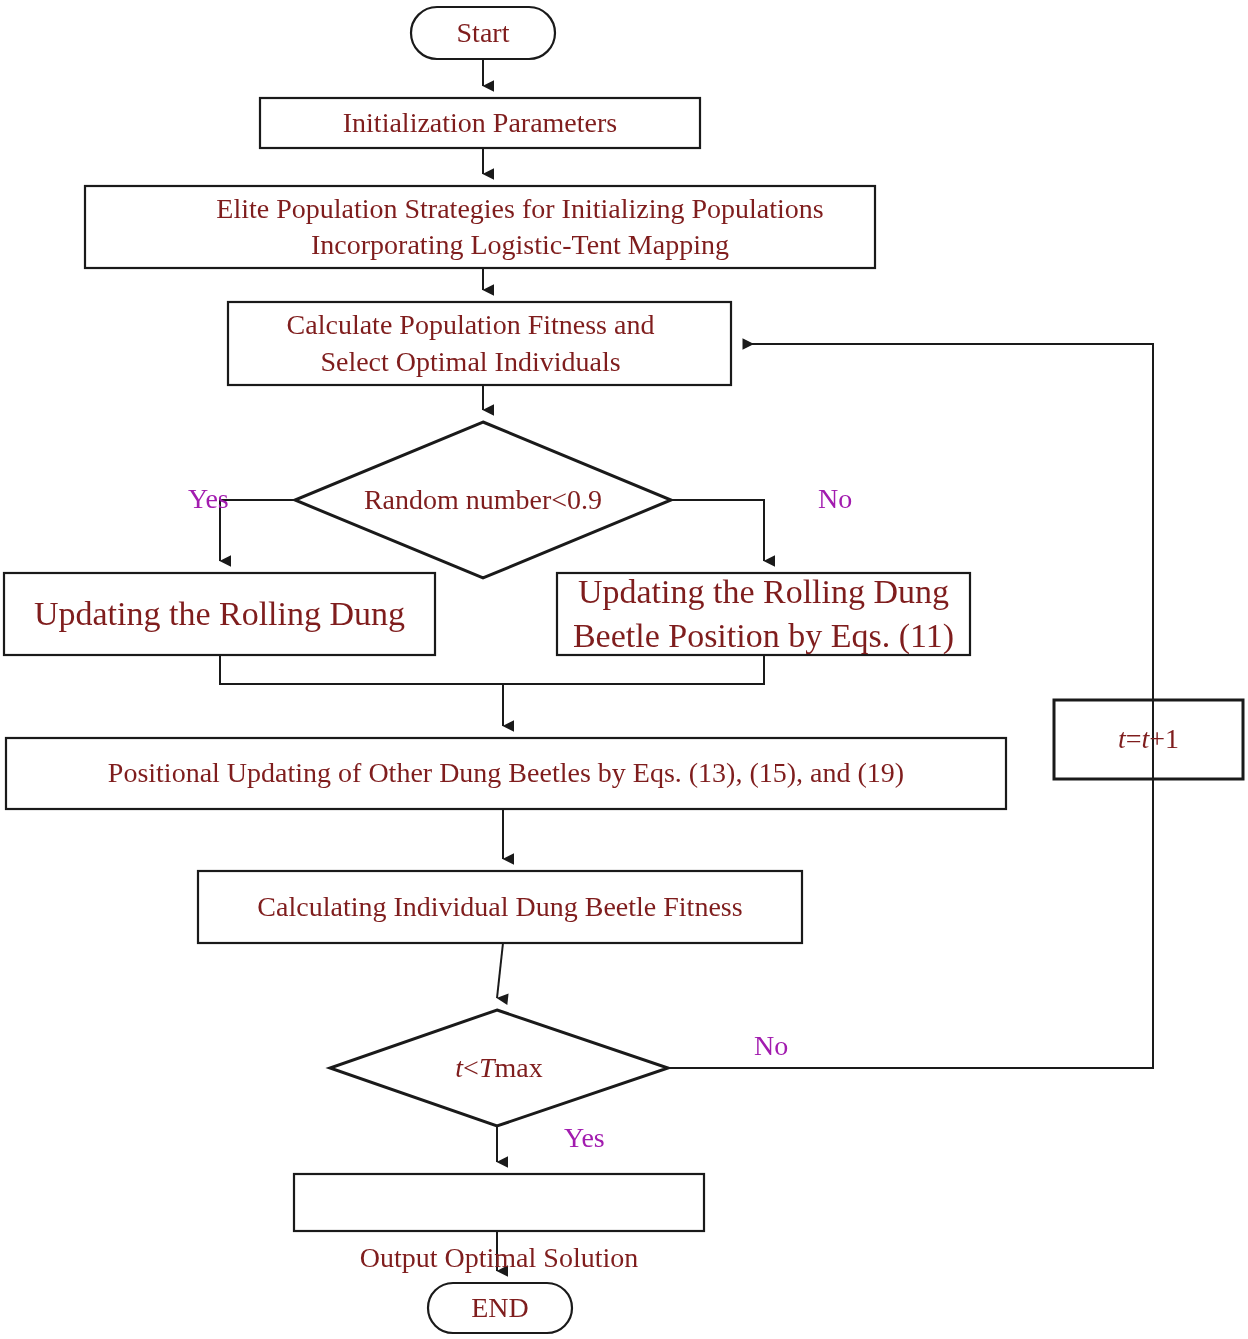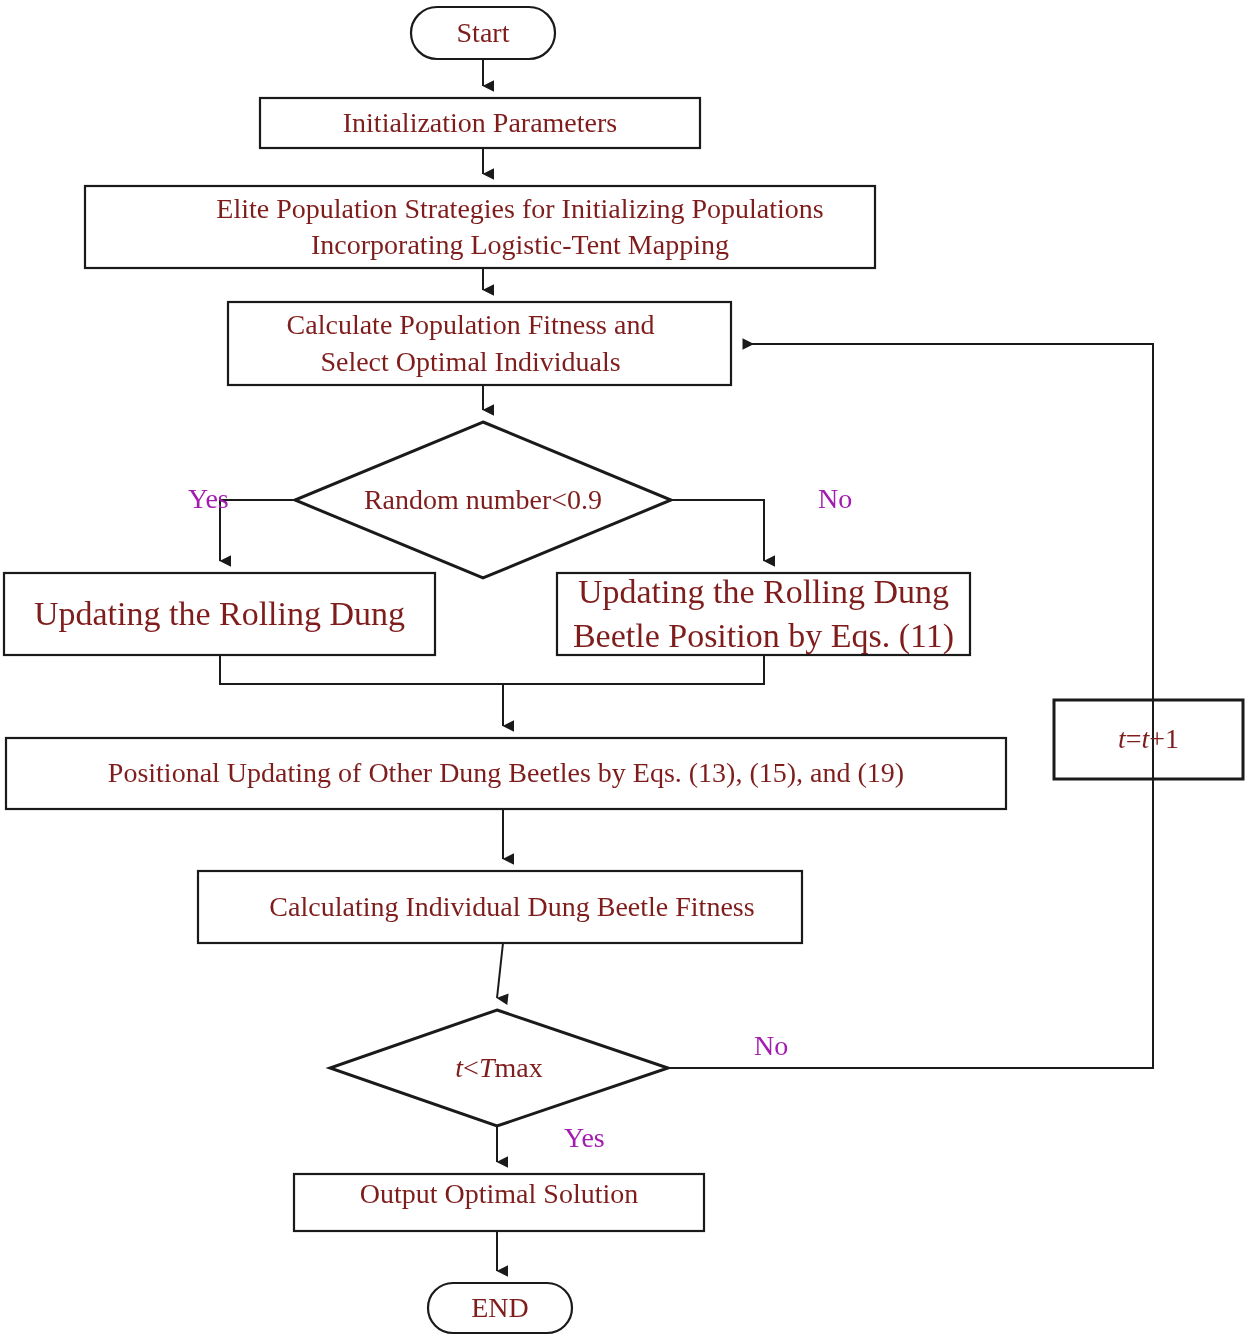--- a/index.html
+++ b/index.html
@@ -136,37 +136,37 @@
     <span>Updating the Rolling Dung</span>
   </div>
 
   <div class="node-label f27" style="left:557px; top:573px; width:413px; height:82px; flex-direction:column;">
     <span>Updating the Rolling Dung</span>
     <span>Beetle Position by Eqs. (11)</span>
   </div>
 
   <div class="node-label f28" style="left:6px; top:738px; width:1000px; height:71px;border-radius:28px;">Positional Updating of Other Dung Beetles by Eqs. (13), (15), and (19)</div>
 
-  <div class="node-label f28" style="left:198px; top:871px; width:604px; height:72px;padding-left:12px;">Calculating Individual Dung Beetle Fitness</div>
+  <div class="node-label f28" style="left:198px; top:871px; width:604px; height:72px;">Calculating Individual Dung Beetle Fitness</div>
 
   <div class="node-label f28" style="left:330px; top:1048px; width:338px; height:40px;">
     <span class="ital">t</span>
     <span>&lt;</span>
     <span class="ital">T</span>
     <span>max</span>
   </div>
 
   <div class="node-label f28" style="left:1054px; top:700px; width:189px; height:79px;">
     <span class="ital">t</span>
     <span>=</span>
     <span class="ital">t</span>
     <span>+1</span>
   </div>
 
-  <div class="node-label f28" style="left:294px; top:1166px; width:410px; height:57px;text-align:right;">Output Optimal Solution</div>
+  <div class="node-label f28" style="left:294px; top:1230px; width:410px; height:57px;text-align:right;">Output Optimal Solution</div>
 
   <div class="node-label f28" style="left:428px; top:1283px; width:144px; height:50px;">END</div>
 
   <div class="edge-label f28" style="left:152px; top:485px;">Yes</div>
 
   <div class="edge-label f28" style="left:782px; top:485px;">No</div>
 
   <div class="edge-label f28" style="left:718px; top:1032px;">No</div>
 
   <div class="edge-label f28" style="left:528px; top:1124px;">Yes</div>

